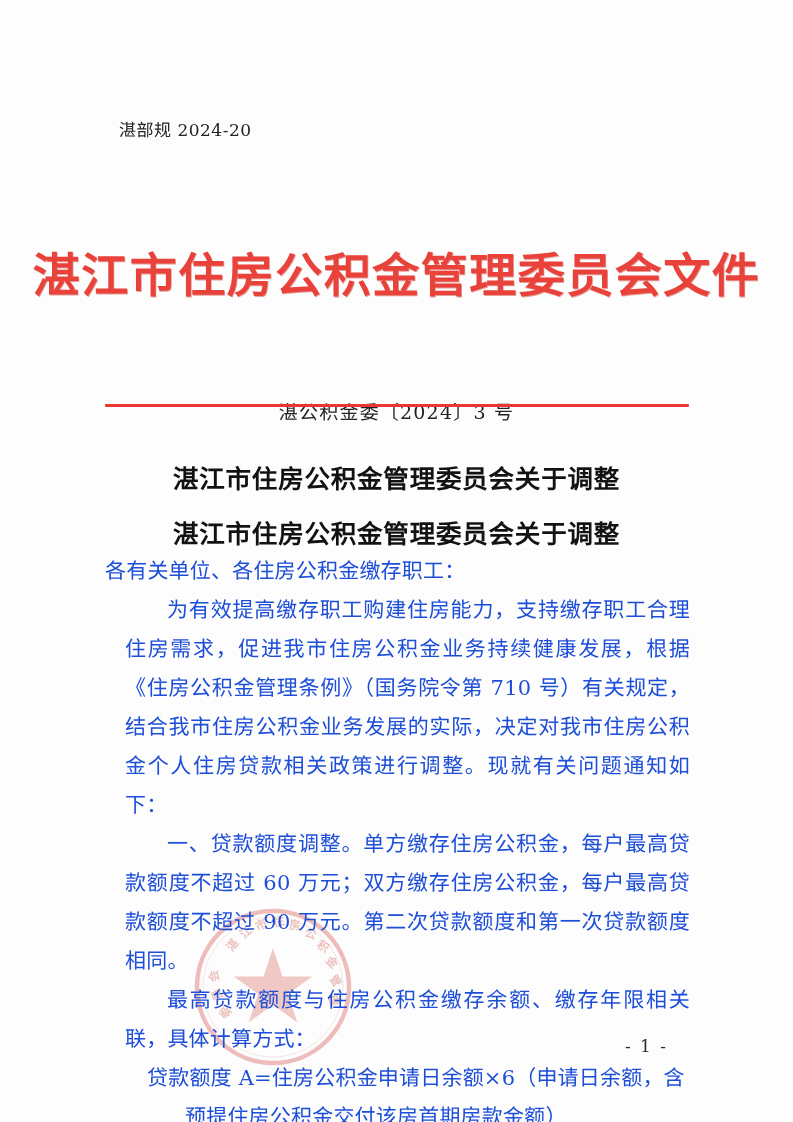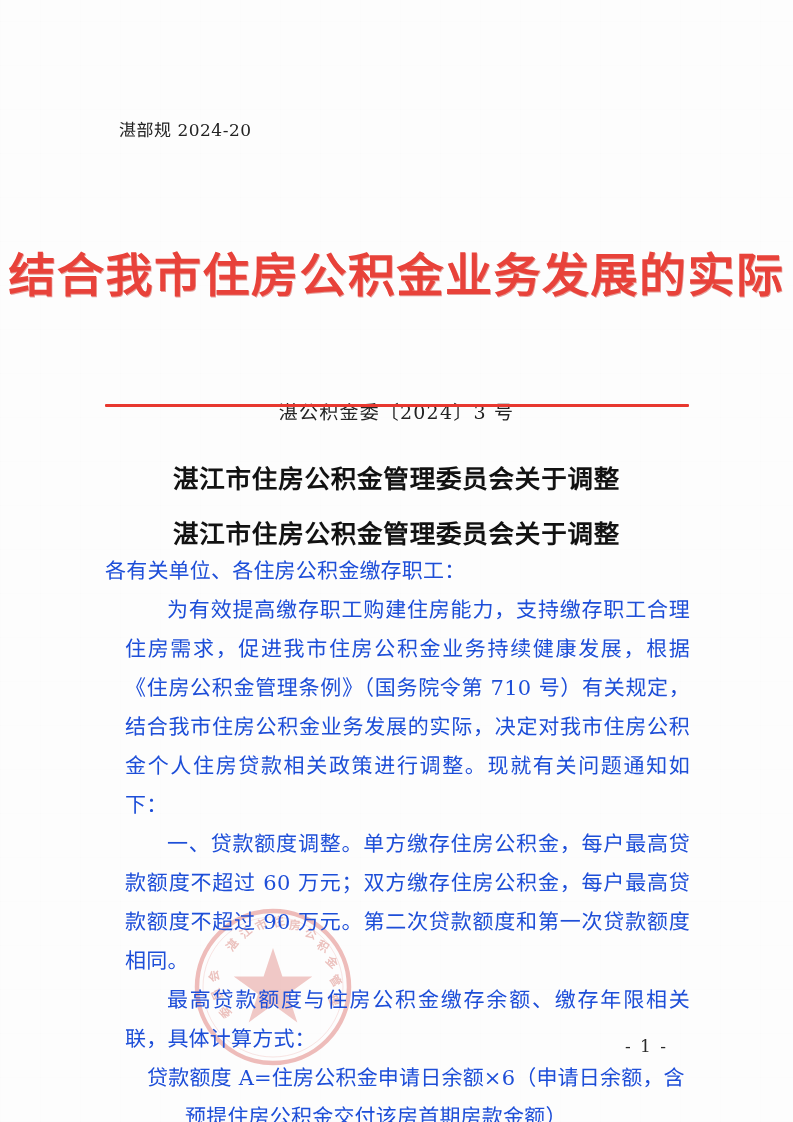--- a/index.html
+++ b/index.html
@@ -150,21 +150,21 @@
   }
   .page-no .pn-inner { padding-left: 540px; }
 </style>
 </head>
 <body>
 
 <div class="page">
 
   <div class="doc-code">湛部规 2024-20</div>
 
-  <div class="masthead">结合我市住房公积金业务发展的实际</div>
+  <div class="masthead">湛江市住房公积金管理委员会文件</div>
 
   <div class="issue-no">湛公积金委〔2024〕3 号</div>
 
   <div class="red-rule"></div>
 
   <div class="doc-title">
     <span class="tline">湛江市住房公积金管理委员会关于调整</span>
     <span class="tline">湛江市住房公积金管理委员会关于调整</span>
   </div>
 

